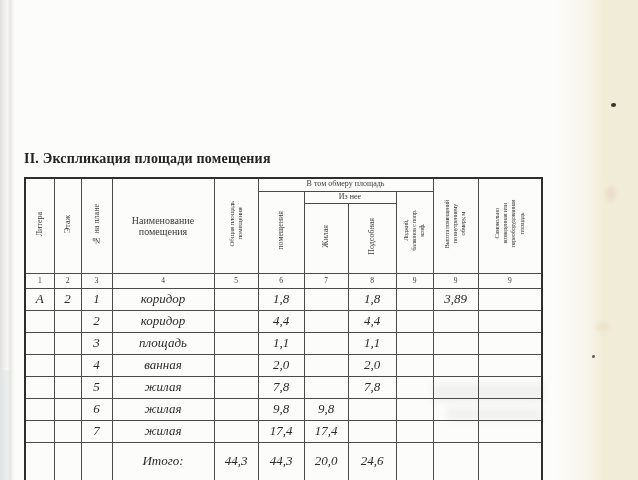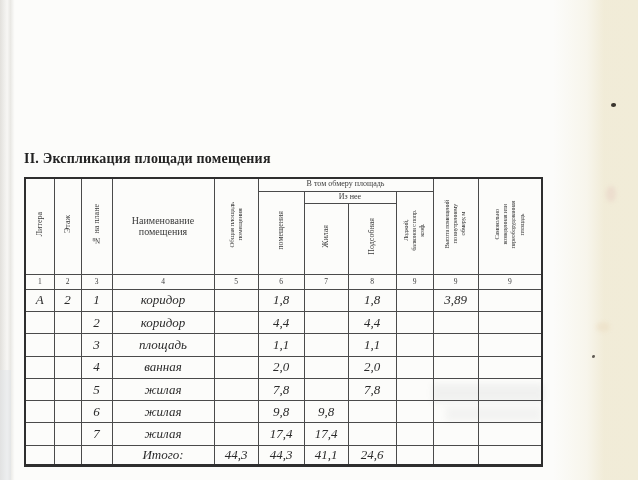--- a/index.html
+++ b/index.html
@@ -48,21 +48,21 @@
     border:2px solid var(--line-dark);
     border-bottom:3px solid var(--line-dark);
     background:transparent;
   }
   table.expl td{
     border:1px solid var(--line);
     padding:0 1px; text-align:center; vertical-align:middle;
     overflow:hidden;
   }
   tr.band1{height:13px;} tr.band2{height:12px;} tr.band3{height:70px;}
-  tr.numrow{height:15px;} tr.datarow{height:22px;} tr.totalrow{height:20px;}
+  tr.numrow{height:15px;} tr.datarow{height:22px;} tr.totalrow{height:39px;}
 
   .hcell{font-size:8px; line-height:1.1; color:var(--ink);}
   .hwrap{white-space:pre-line;}
   .vert{
     writing-mode:vertical-rl; transform:rotate(180deg);
     white-space:pre-line; display:inline-block;
     font-size:8px; line-height:1.15; letter-spacing:0; color:var(--ink);
     max-height:92px;
   }
   .vert.small{font-size:7px; letter-spacing:-.2px;}
@@ -240,21 +240,21 @@
         <td class="dcell"></td>
         <td class="dcell"></td>
       </tr>
       <tr class="totalrow">
         <td class="dcell"></td>
         <td class="dcell"></td>
         <td class="dcell"></td>
         <td class="dcell">Итого:</td>
         <td class="dcell">44,3</td>
         <td class="dcell">44,3</td>
-        <td class="dcell">41,1</td>
+        <td class="dcell">20,0</td>
         <td class="dcell">24,6</td>
         <td class="dcell"></td>
         <td class="dcell"></td>
         <td class="dcell"></td>
       </tr>
     </tbody>
   </table>
 </div>
 
 </body></html>

